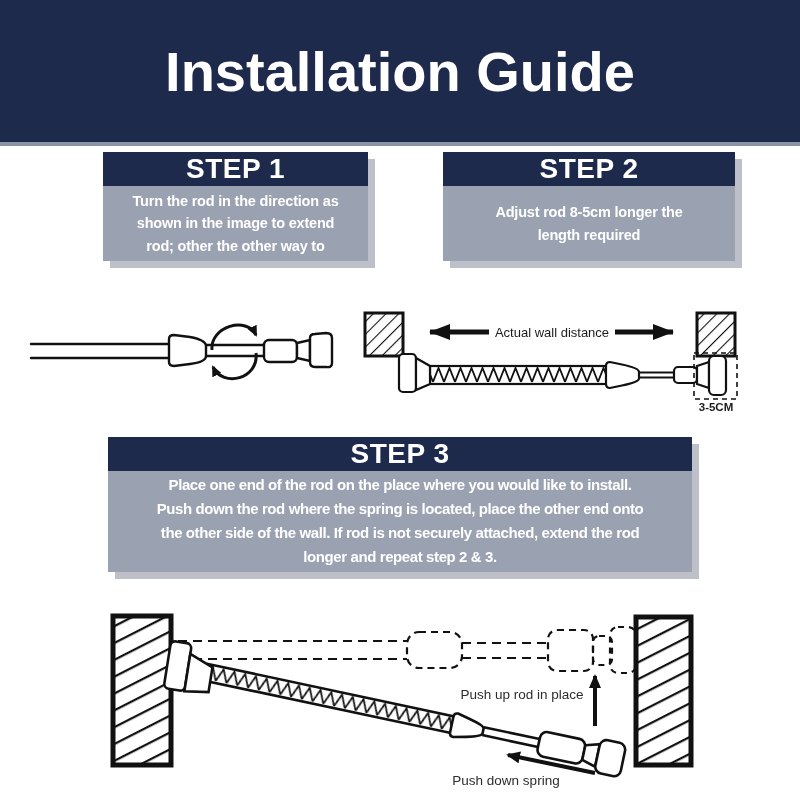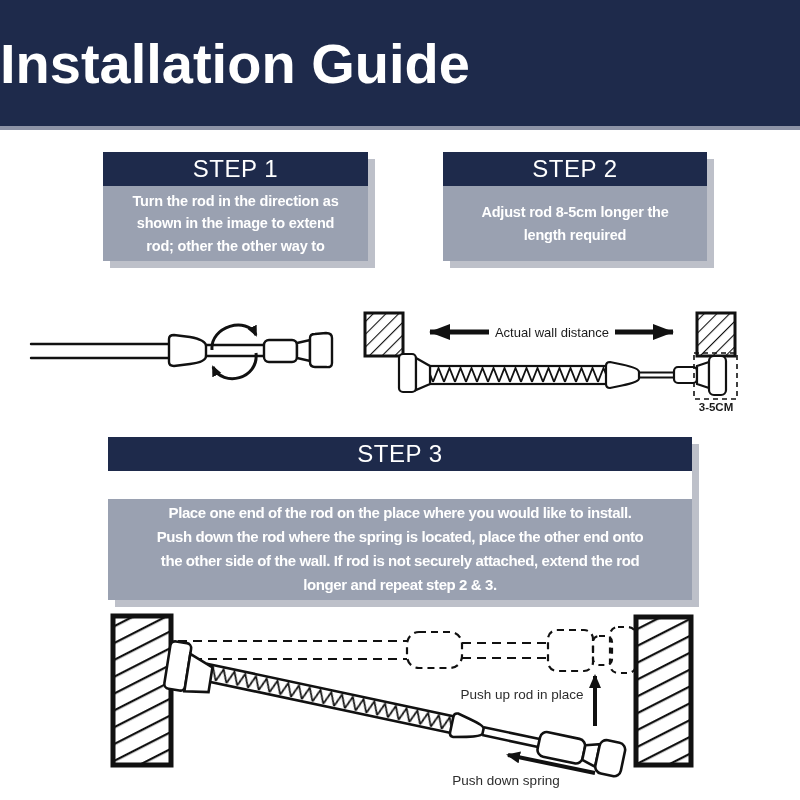--- a/index.html
+++ b/index.html
@@ -3,47 +3,46 @@
 <meta charset="utf-8">
 <style>
   :root { --navy:#1e2a4b; --gray:#9aa1b1; --ink:#111111; }
   * { box-sizing:border-box; }
   html,body { margin:0; padding:0; }
   body {
     width:800px; height:800px; position:relative; overflow:hidden;
     background:#ffffff; font-family:"Liberation Sans", sans-serif;
   }
   .header {
-    position:absolute; left:0; top:0; width:800px; height:130px;
+    position:absolute; left:0; top:0; width:800px; height:146px;
     background:var(--navy); border-bottom:4px solid #8d93a6;
-    display:flex; align-items:center; justify-content:flex-start;
+    display:flex; align-items:center; justify-content:center;
   }
   .title {
     color:#ffffff; font-size:56px; font-weight:800; letter-spacing:0px; white-space:nowrap;
   }
   .step { position:absolute; box-shadow:7px 7px 0 rgba(109,116,136,0.45); }
   .step-head {
-    background:var(--navy); color:#ffffff; font-weight:400; font-size:24px;
+    background:var(--navy); color:#ffffff; font-weight:700; font-size:28px;
     letter-spacing:0.5px; text-align:center; height:34px; line-height:34px;
   }
   .step-body {
     background:var(--gray); color:#ffffff; font-weight:700; text-align:center;
     white-space:pre-line;
   }
   #step1 { left:103px; top:152px; width:265px; }
-  #step2 { left:443px; top:152px; width:264px; }
+  #step2 { left:443px; top:152px; width:292px; }
   #step3 { left:108px; top:437px; width:584px; }
   #step1 .step-body, #step2 .step-body {
     font-size:14.5px; line-height:22.5px; height:75px; letter-spacing:-0.2px;
     display:flex; align-items:center; justify-content:center; padding:0 4px;
   }
   #step3 .step-body {
     font-size:15px; line-height:24px; letter-spacing:-0.4px; padding:2px 8px 0;
     min-height:101px;
-    margin-top:28px;
   }
   .illus { position:absolute; }
   #illus1 { left:25px;  top:293px; width:340px; height:120px; }
   #illus2 { left:356px; top:292px; width:392px; height:126px; }
   #illus3 { left:72px;  top:596px; width:630px; height:200px; }
   svg text { font-family:"Liberation Sans", sans-serif; }
 </style>
 </head>
 <body>
 

